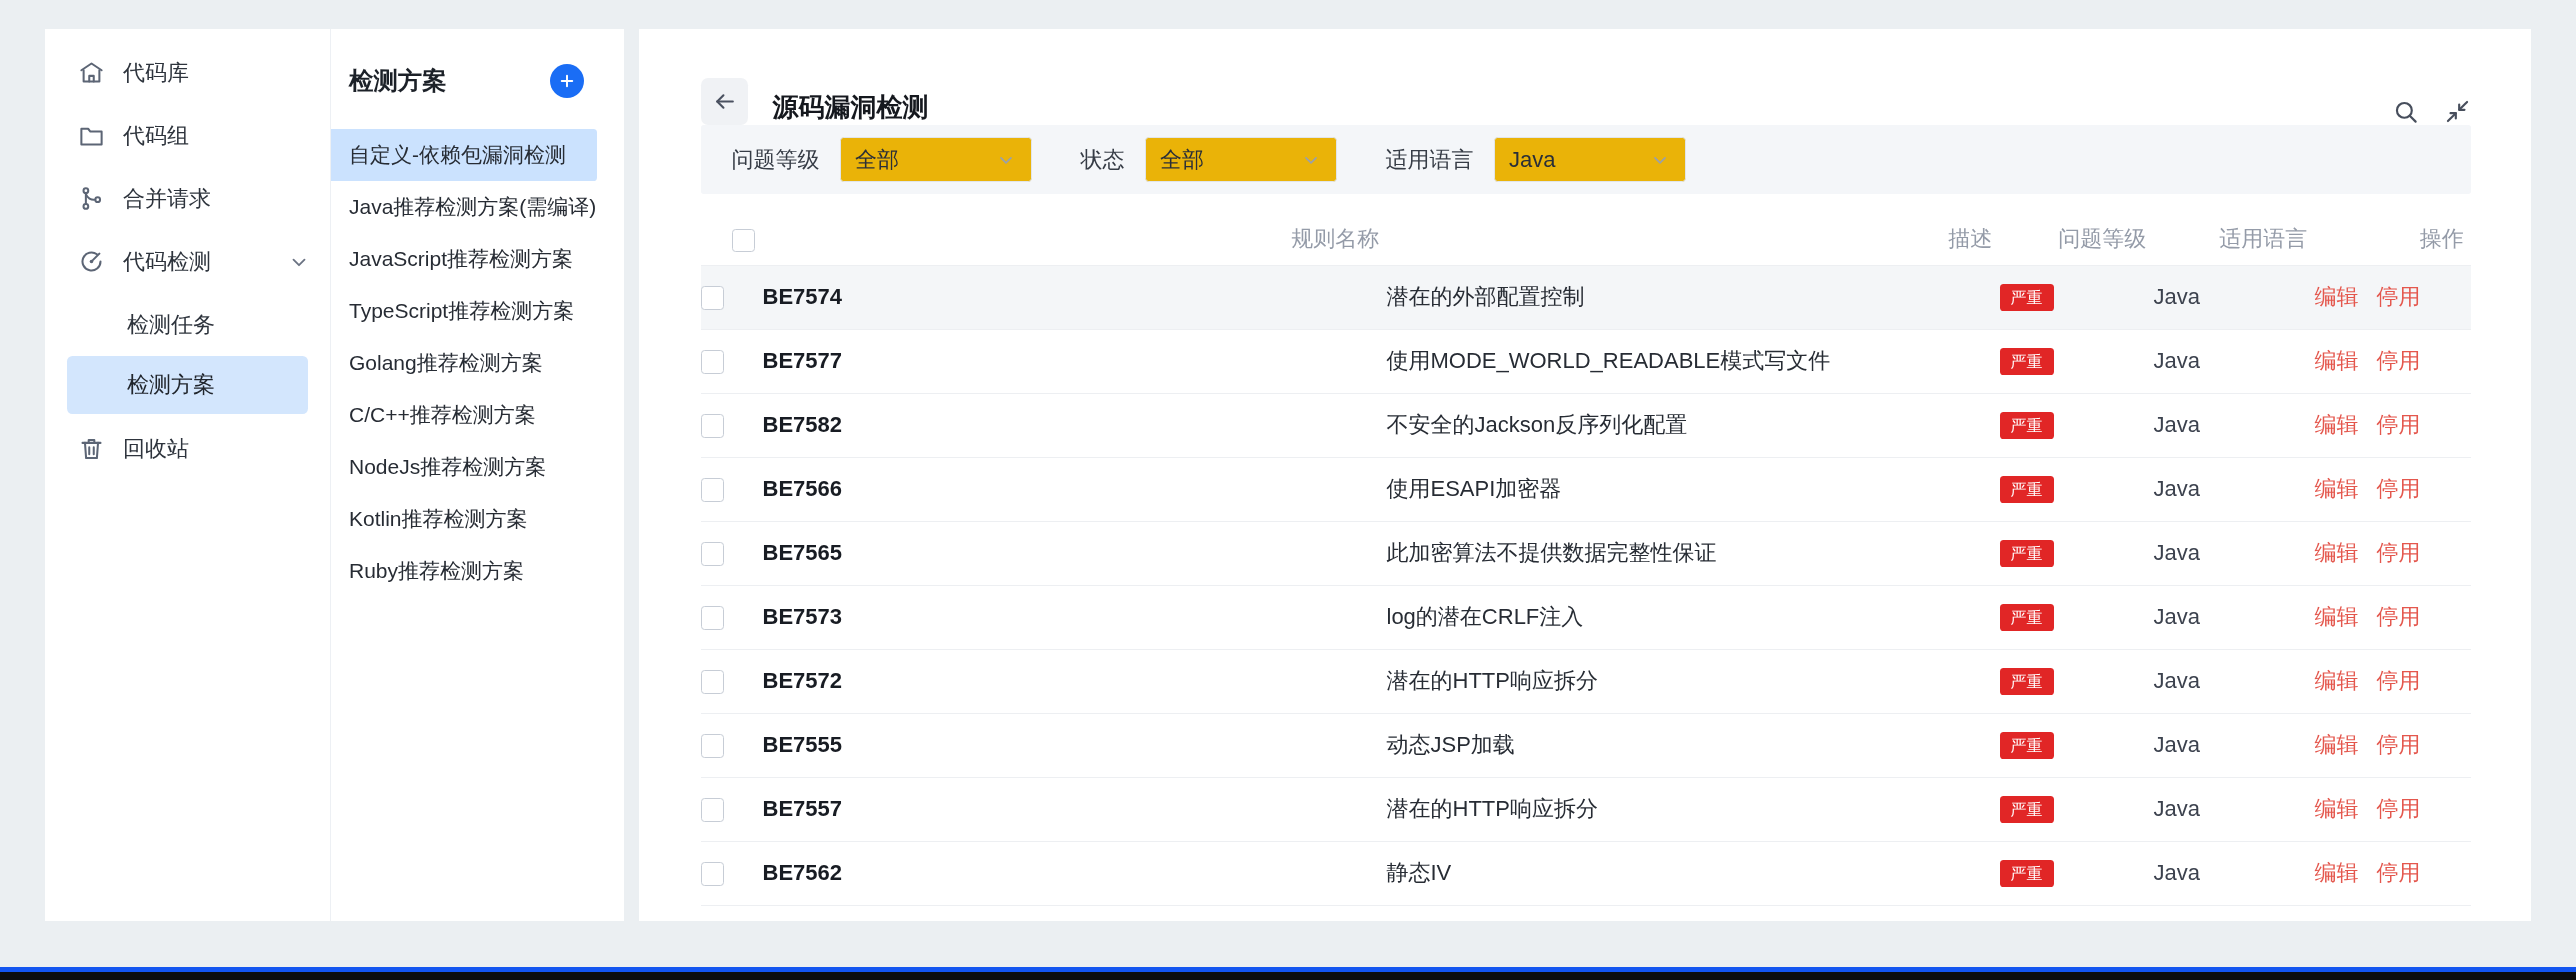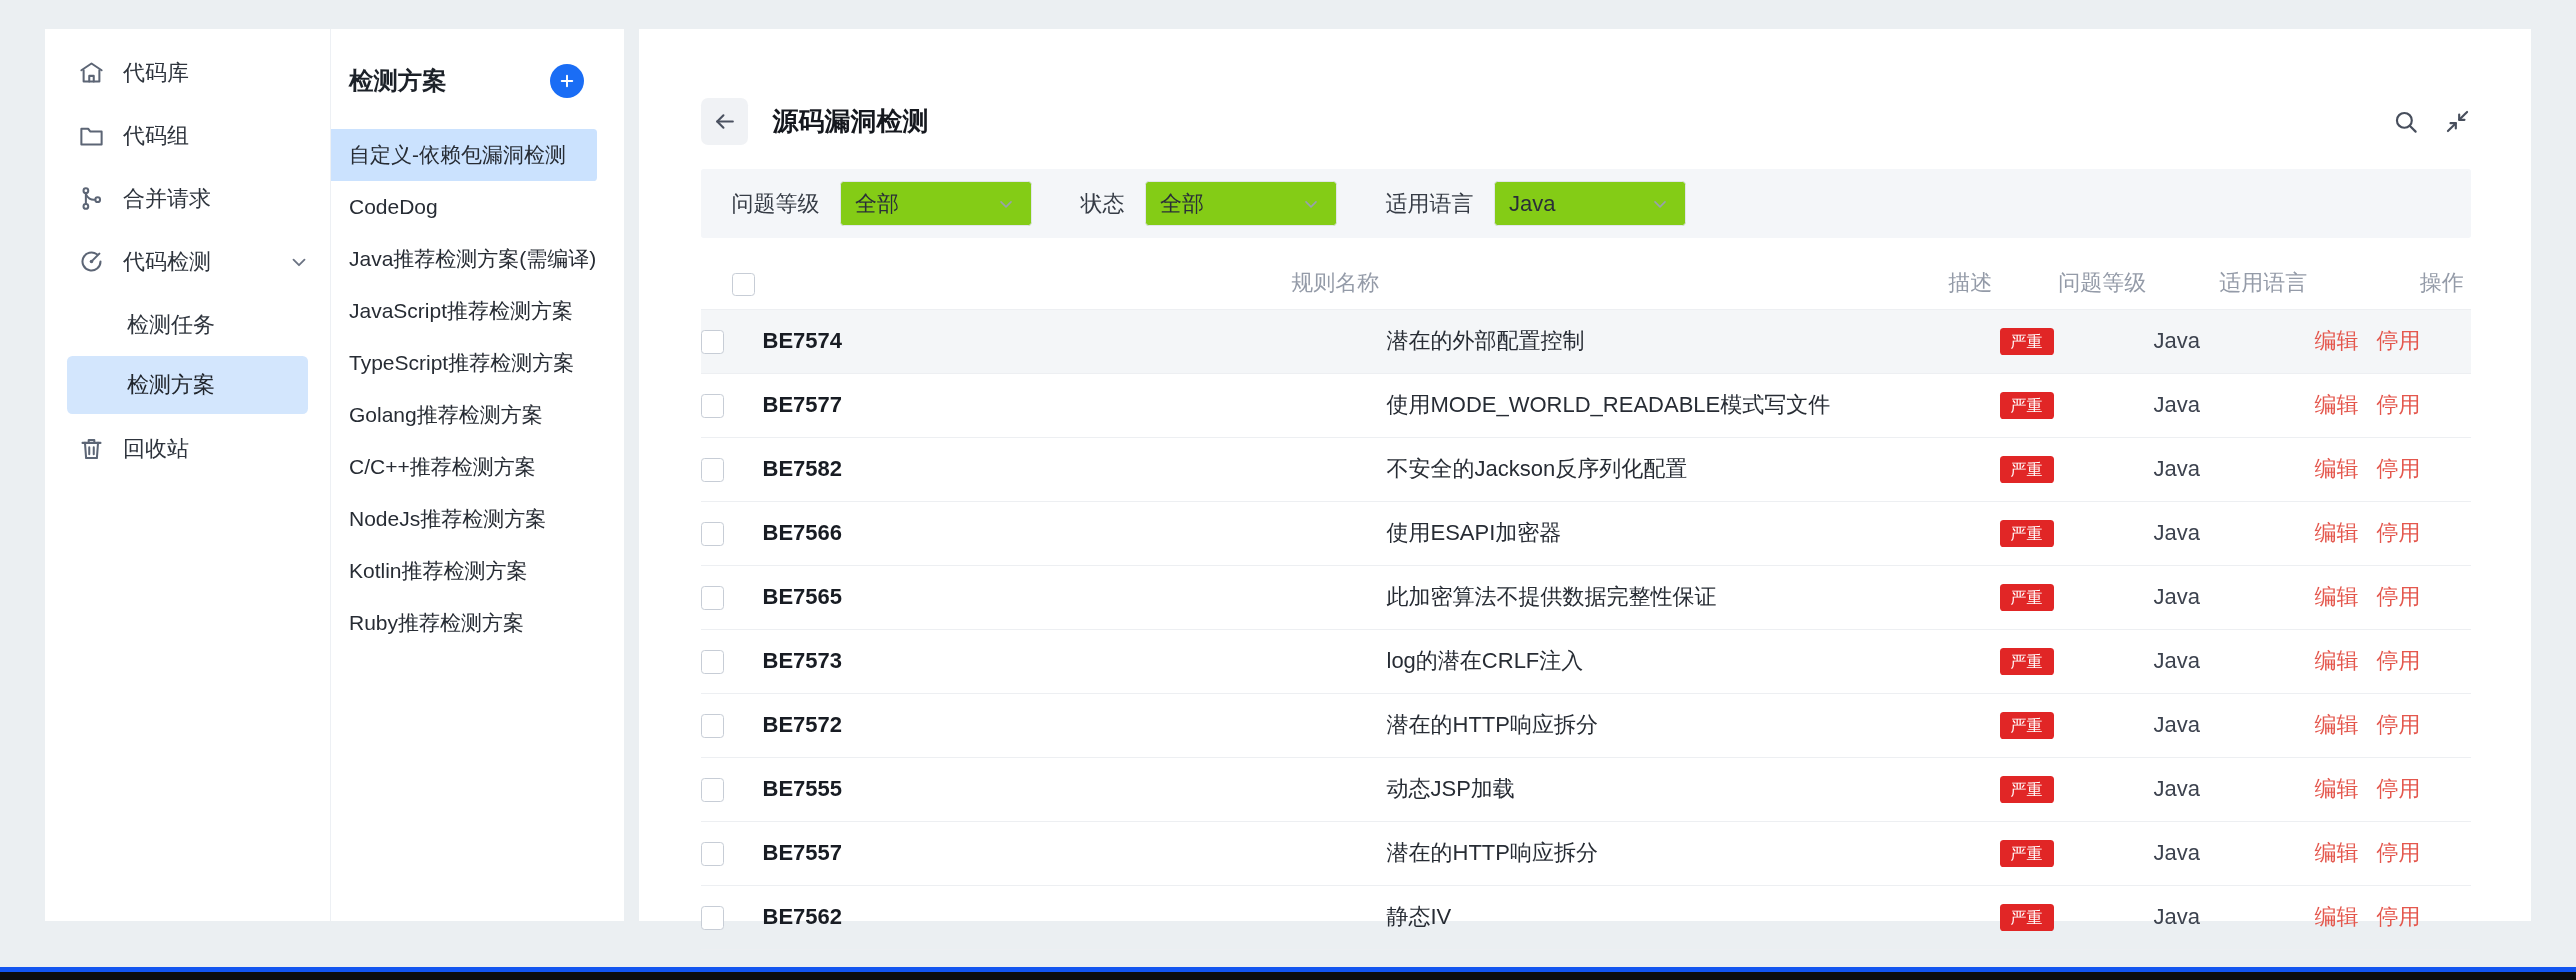--- a/index.html
+++ b/index.html
@@ -28,32 +28,32 @@
   .scheme-header { height:87px; display:flex; align-items:center; justify-content:space-between; padding:3.6px 40px 0 18px; }
   .scheme-title { font-size:24.4px; font-weight:700; color:#1c2128; }
   .add-btn { width:34px; height:34px; border-radius:50%; background:#1a6df5; border:none; color:#ffffff; display:flex; align-items:center; justify-content:center; cursor:pointer; flex:none; }
   .add-btn svg { width:18px; height:18px; display:block; }
   .scheme-list { padding-top:5.4px; }
   .scheme-item { height:52px; display:flex; align-items:center; padding-left:18px; margin-right:27px; font-size:21px; color:#272c34; border-radius:0 3.6px 3.6px 0; cursor:pointer; white-space:nowrap; }
   .scheme-item.selected { background:#cbe2fe; }
 
   
   .main { flex:1; background:#ffffff; padding:0 60px 0 62px; min-width:0; }
-  .main-header { height:96px; display:flex; align-items:center;margin-top:44px; }
+  .main-header { height:96px; display:flex; align-items:flex-end; }
   .back-btn { width:47px; height:47px; border-radius:7.2px; background:#f0f2f5; border:none; color:#4a5160; display:flex; align-items:center; justify-content:center; cursor:pointer; margin-right:25px; flex:none; }
   .back-btn svg { width:25px; height:25px; display:block; }
   .main-title { font-size:26px; font-weight:600; color:#15181e; }
   .header-icons { margin-left:auto; display:flex; align-items:center; gap:25px; }
   .hicon { width:27px; height:27px; color:#474e5c; cursor:pointer; }
   .hicon svg { width:100%; height:100%; display:block; }
 
   .filter-bar { height:69px; background:#f4f6f9; border-radius:2.7px; display:flex; align-items:center; padding:0 31px; }
   .filter-group { display:flex; align-items:center; margin-right:49px; }
   .filter-label { font-size:22px; color:#363c46; margin-right:20px; white-space:nowrap; }
-  .select-box { width:192px; height:45px; background:#84cc16; border:0.9px solid #e1e5ea; border-radius:3.6px; display:flex; align-items:center; padding:0 14.5px; font-size:22px; color:#2a2f38; cursor:pointer; }
+  .select-box { width:192px; height:45px; background:#eab308; border:0.9px solid #e1e5ea; border-radius:3.6px; display:flex; align-items:center; padding:0 14.5px; font-size:22px; color:#2a2f38; cursor:pointer; }
   .select-value { flex:1; }
   .select-caret { width:20px; height:20px; color:#98a0ad; flex:none; }
   .select-caret svg { width:100%; height:100%; display:block; }
 
   table.rules { width:100%; border-collapse:collapse; table-layout:fixed; margin-top:20px; }
   table.rules th { height:51px; font-size:22px; font-weight:400; color:#949ba8; text-align:right; padding:0 7.2px 0 0; border-bottom:0.9px solid #edeff2; }
   table.rules td { height:64px; font-size:22px; padding:0 7.2px 0 0; border-bottom:0.9px solid #edeff2; vertical-align:middle; }
   tr.row.first td { background:#f4f6f8; }
   .cbx { display:inline-block; width:23.5px; height:23.5px; border:1.8px solid #c7cdd6; border-radius:3.6px; background:#fff; vertical-align:middle; cursor:pointer; }
   .cell-name { font-weight:700; color:#181c23; }
@@ -146,23 +146,20 @@
           <span>
             <svg viewBox="0 0 24 24" fill="none" stroke="currentColor" stroke-width="2.6" stroke-linecap="round">
                 <path d="M12 5 V19 M5 12 H19"></path>
               </svg>
           </span>
         </button>
       </div>
       <div class="scheme-list">
         <div class="scheme-item selected">
             <span>自定义-依赖包漏洞检测</span>
-          </div>
-        <div class="scheme-item">
-            <span>CodeDog</span>
           </div>
         <div class="scheme-item">
             <span>Java推荐检测方案(需编译)</span>
           </div>
         <div class="scheme-item">
             <span>JavaScript推荐检测方案</span>
           </div>
         <div class="scheme-item">
             <span>TypeScript推荐检测方案</span>
           </div>

